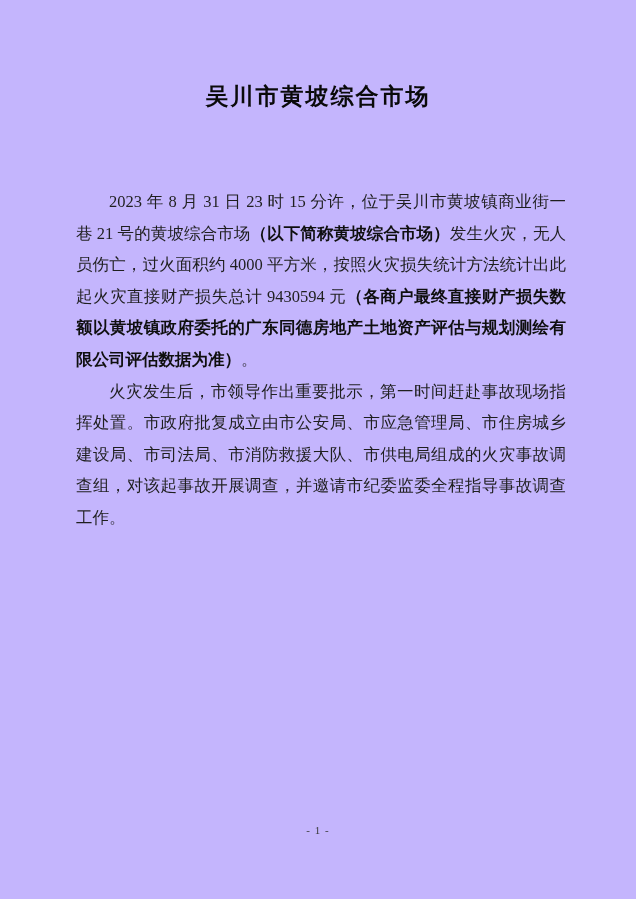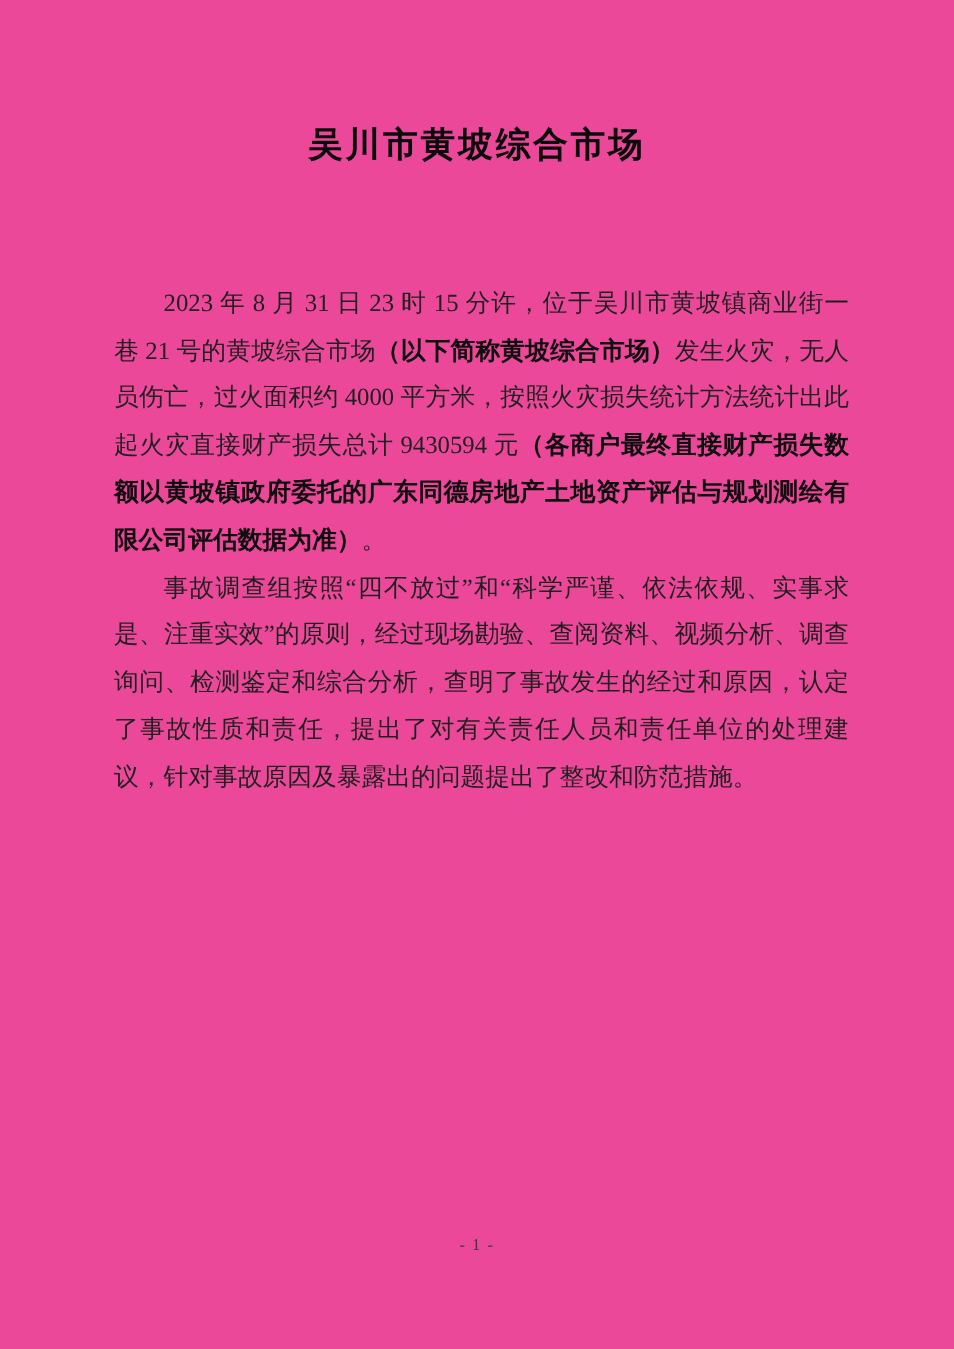--- a/index.html
+++ b/index.html
@@ -4,21 +4,21 @@
 <style>
   html, body {
     margin: 0;
     padding: 0;
     background: #ffffff;
   }
   .page {
     position: relative;
     width: 636px;
     height: 899px;
-    background: #ec4899;
+    background: #c4b5fd;
     overflow: hidden;
     font-family: "Liberation Serif", "DejaVu Serif", serif;
     color: #1f1f1f;
   }
   .title-block {
     position: absolute;
     top: 78px;
     left: 0;
     right: 0;
     text-align: center;
@@ -62,18 +62,18 @@
 <body>
 
 <div class="page">
 
   <div class="title-block">
     <div>吴川市黄坡综合市场</div>
   </div>
 
   <div class="content">
       <p><span>2023 年 8 月 31 日 23 时 15 分许，位于吴川市黄坡镇商业街一巷 21 号的黄坡综合市场</span><span class="bold">（以下简称黄坡综合市场）</span><span>发生火灾，无人员伤亡，过火面积约 4000 平方米，按照火灾损失统计方法统计出此起火灾直接财产损失总计 9430594 元</span><span class="bold">（各商户最终直接财产损失数额以黄坡镇政府委托的广东同德房地产土地资产评估与规划测绘有限公司评估数据为准）</span><span>。</span></p>
-      <p><span>事故调查组按照“四不放过”和“科学严谨、依法依规、实事求是、注重实效”的原则，经过现场勘验、查阅资料、视频分析、调查询问、检测鉴定和综合分析，查明了事故发生的经过和原因，认定了事故性质和责任，提出了对有关责任人员和责任单位的处理建议，针对事故原因及暴露出的问题提出了整改和防范措施。</span></p>
+      <p><span>火灾发生后，市领导作出重要批示，第一时间赶赴事故现场指挥处置。市政府批复成立由市公安局、市应急管理局、市住房城乡建设局、市司法局、市消防救援大队、市供电局组成的火灾事故调查组，对该起事故开展调查，并邀请市纪委监委全程指导事故调查工作。</span></p>
     </div>
 
   <div class="page-num">- 1 -</div>
 
 </div>
 
 </body></html>

